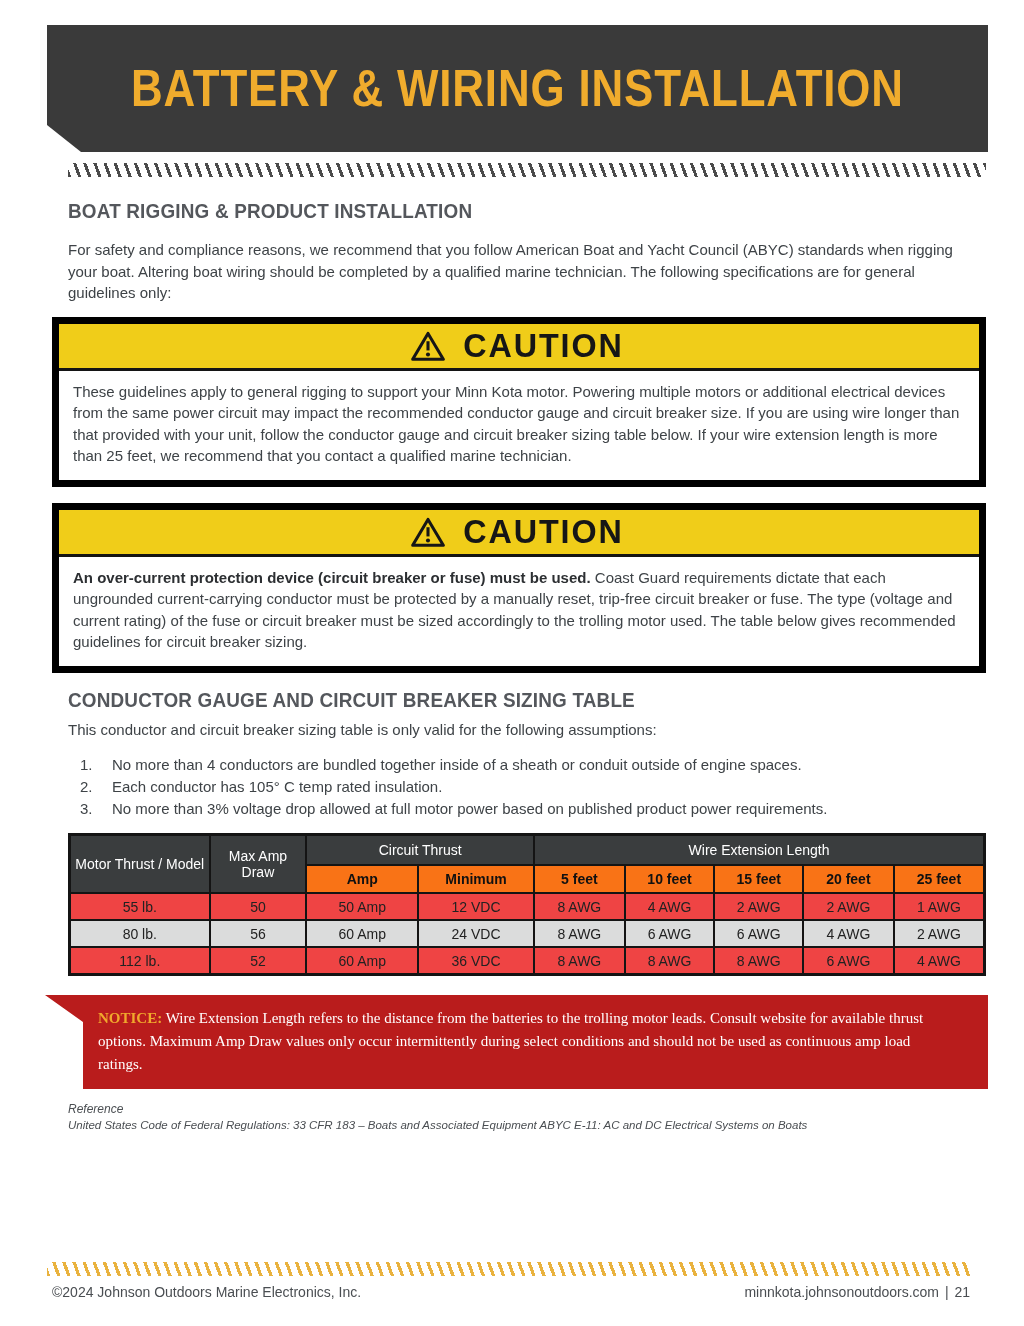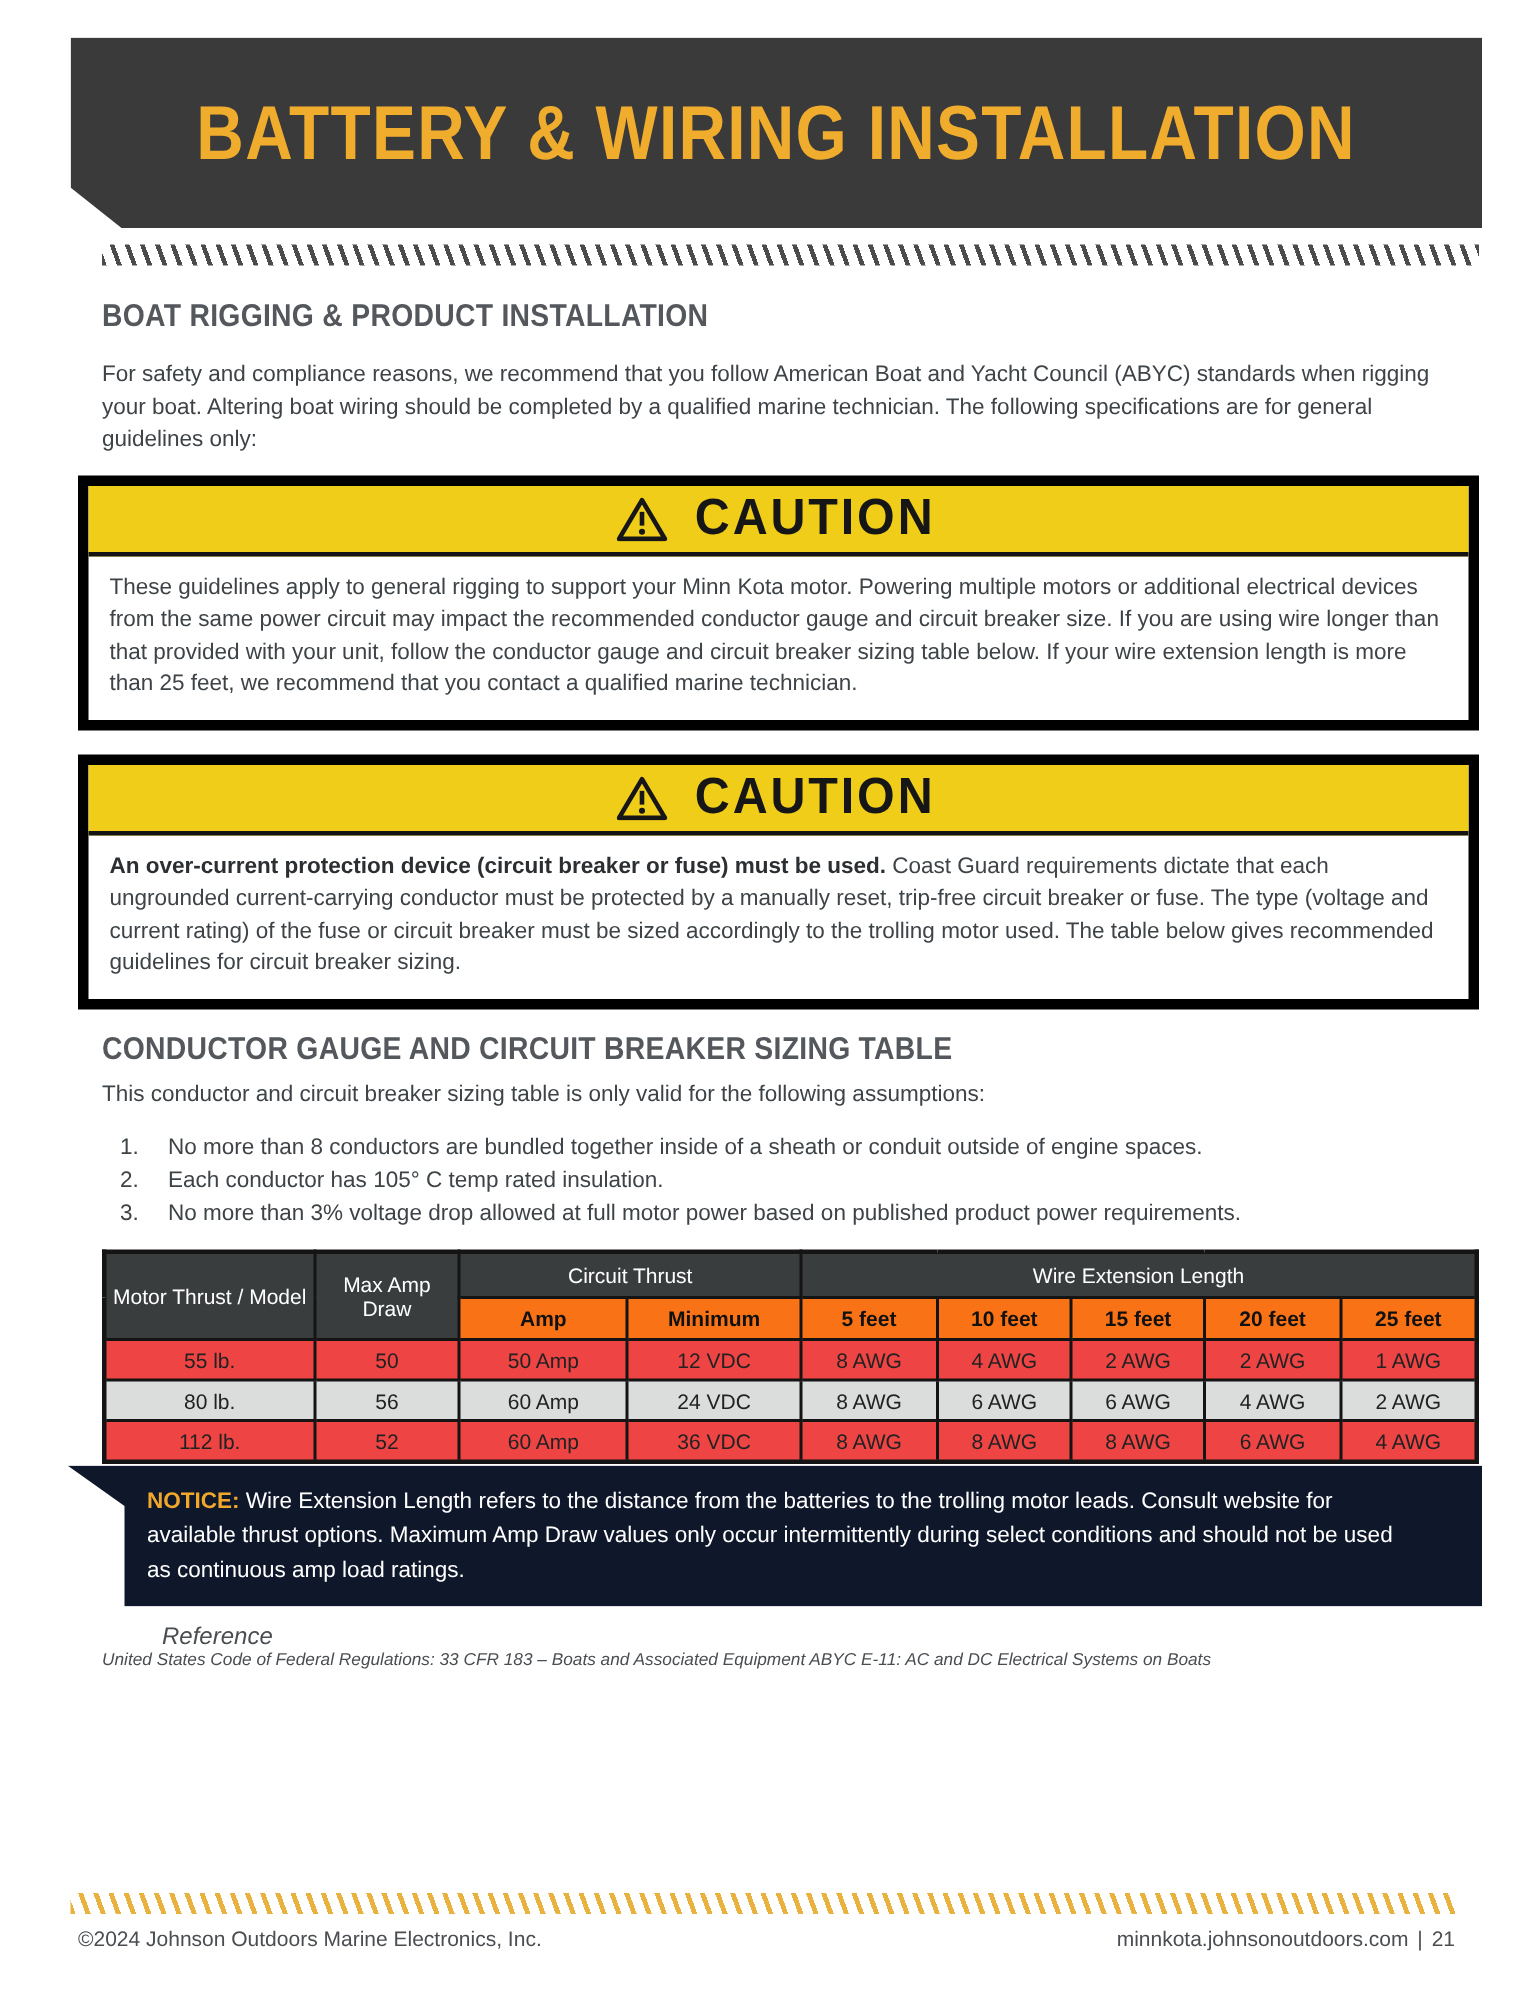--- a/index.html
+++ b/index.html
@@ -109,32 +109,33 @@
     height:26px;
   }
   td.cell{
     font-size:14px;color:#222222;height:25px;background:#ef4444;
   }
   tr.alt td.cell{background:#dbdcdc;}
   
   .notice-box{
     margin-left:-23px;
     width:calc(100% + 25px);
-    margin-top:1px;
-    background:#0f172a;
+    margin-top:19px;
+    background:#b91c1c;
     color:#ffffff;
     box-sizing:border-box;
     padding:12px 40px 13px 53px;
     font-size:15px;line-height:23px;
     clip-path:polygon(0 0,100% 0,100% 100%,38px 100%,38px 27px,0 0);
+    font-family:Liberation Serif, serif;
   }
   .notice-label{color:#f0a82c;font-weight:bold;}
   
   .reference{margin-top:13px;font-style:italic;color:#4a4e52;}
-  .reference .ref-label{font-size:16px;line-height:15px;margin-left:40px;}
+  .reference .ref-label{font-size:12px;line-height:15px;}
   .reference .ref-text{font-size:11.5px;line-height:16px;}
   
   .footer{position:absolute;left:68px;right:54px;bottom:26px;}
   .footer .hatch-wrap{margin-left:-21px;width:calc(100% + 23px);}
   .footer-row{
     margin-left:-16px;width:calc(100% + 16px);
     margin-top:8px;
     display:flex;justify-content:space-between;
     font-size:14px;color:#4a4e52;gap:48px;
   }
@@ -183,21 +184,21 @@
   </div>
 
   <h2 class="h-section" style="margin-top:15px;">
     <span class="cond">CONDUCTOR GAUGE AND CIRCUIT BREAKER SIZING TABLE</span>
   </h2>
   <p class="body-text" style="margin-top:7px;">This conductor and circuit breaker sizing table is only valid for the following assumptions:</p>
 
   <div class="assumptions">
     <div class="assump-row">
       <span class="assump-num">1.</span>
-      <span class="assump-text">No more than 8 conductors are bundled together inside of a sheath or conduit outside of engine spaces.</span>
+      <span class="assump-text">No more than 4 conductors are bundled together inside of a sheath or conduit outside of engine spaces.</span>
     </div>
     <div class="assump-row">
       <span class="assump-num">2.</span>
       <span class="assump-text">Each conductor has 105° C temp rated insulation.</span>
     </div>
     <div class="assump-row">
       <span class="assump-num">3.</span>
       <span class="assump-text">No more than 3% voltage drop allowed at full motor power based on published product power requirements.</span>
     </div>
   </div>

